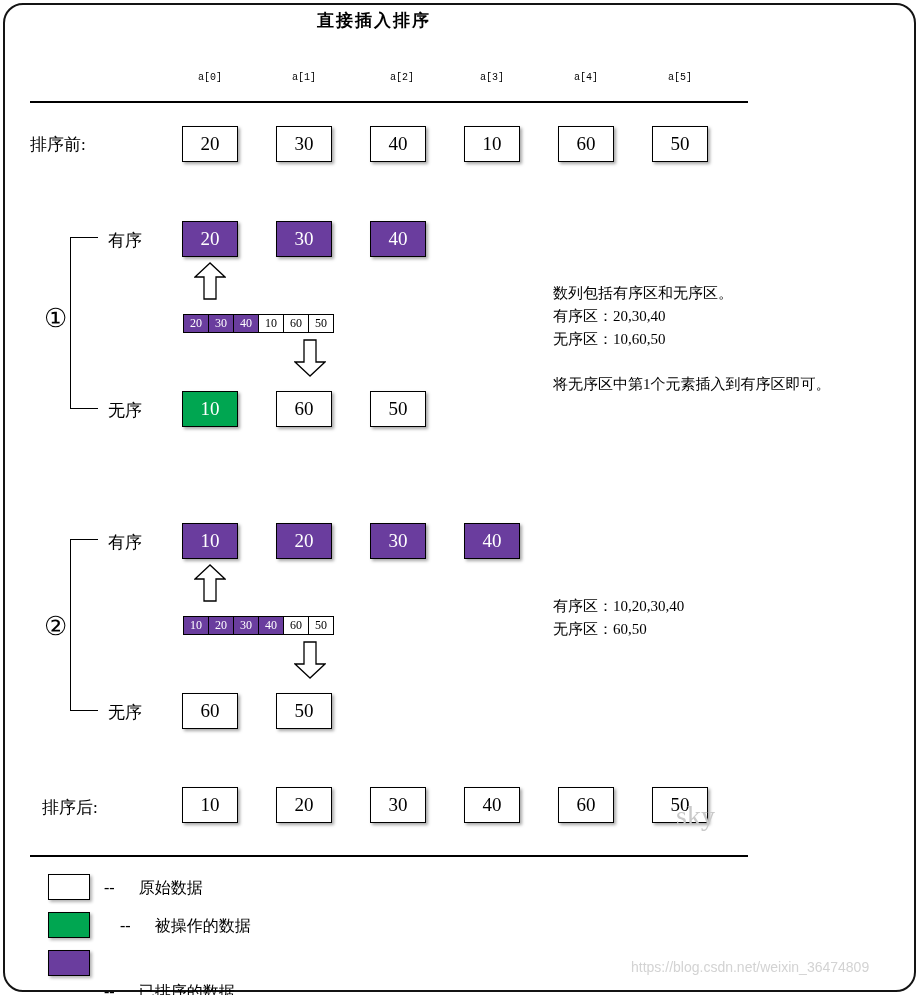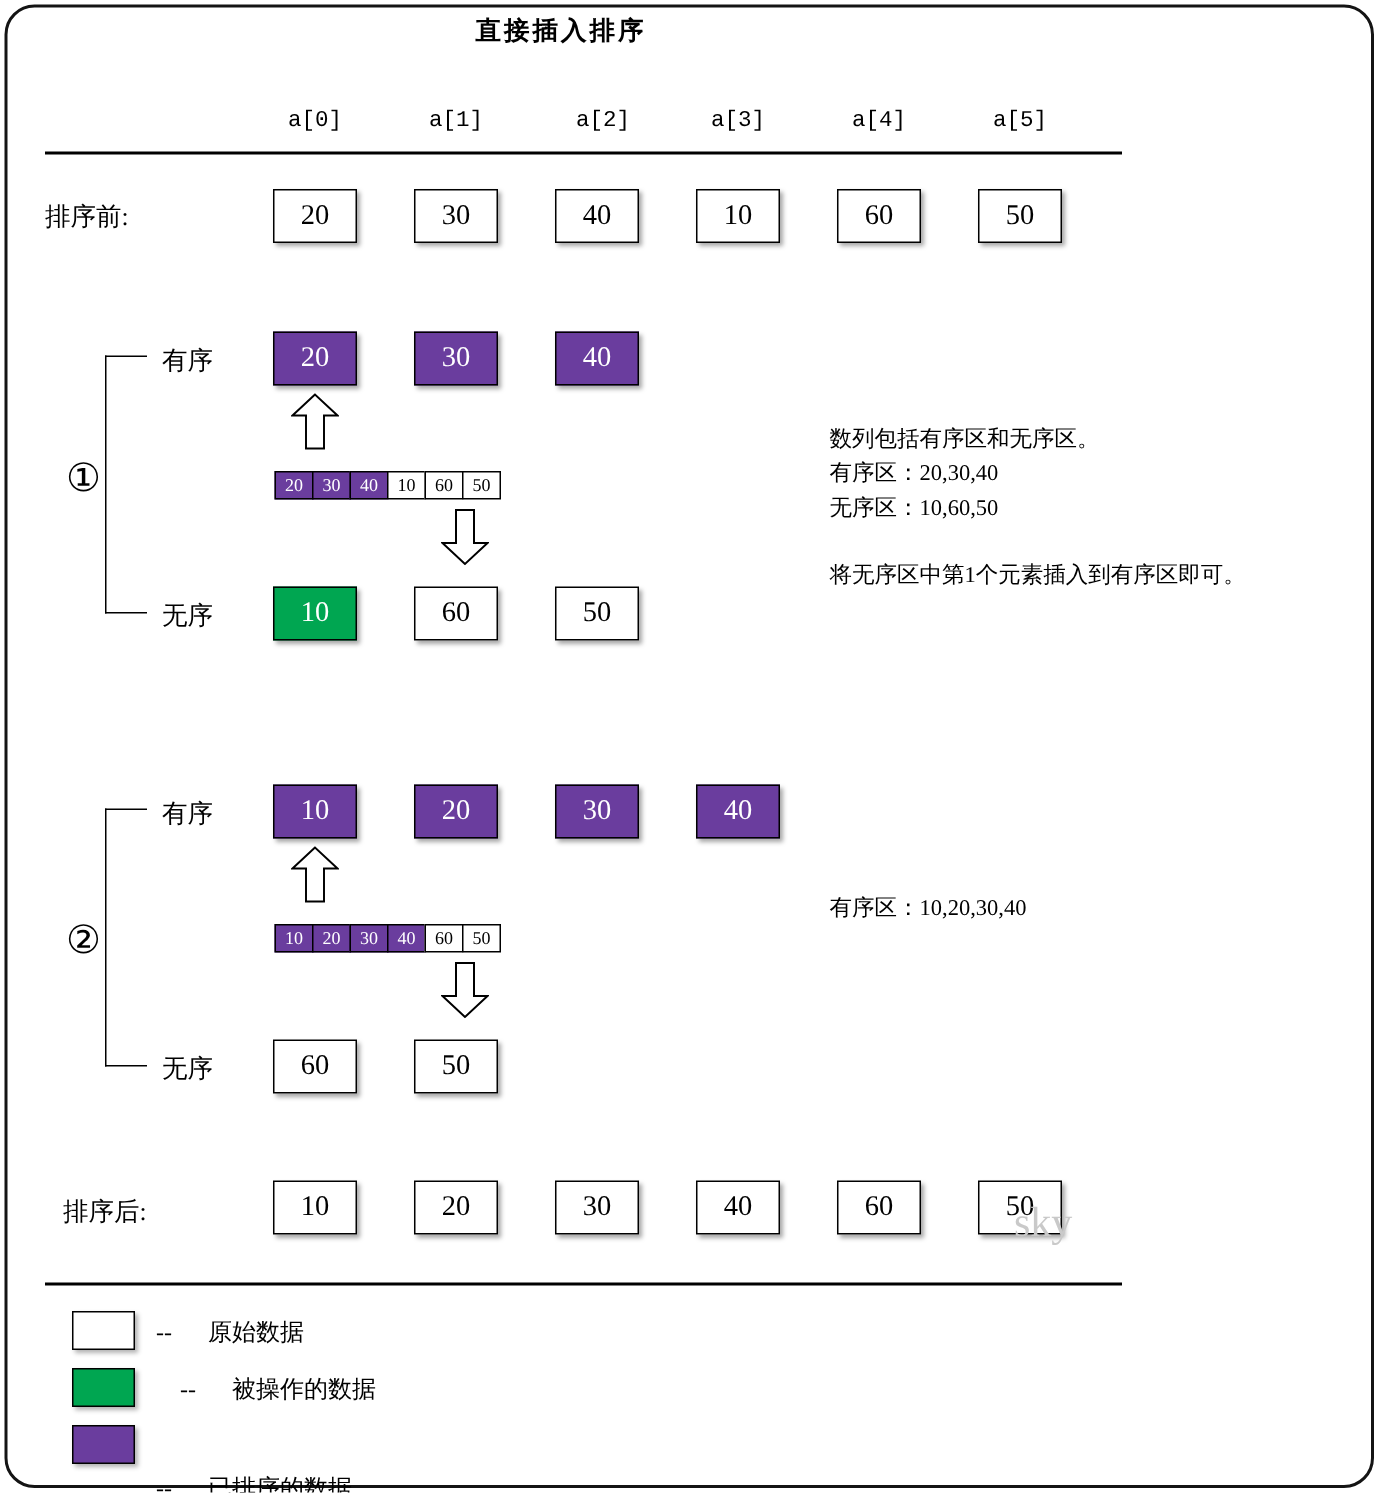--- a/index.html
+++ b/index.html
@@ -2,21 +2,21 @@
 <html style="--purple: #6A3D9E; --green: #00A651;"><head>
 <meta charset="utf-8">
 <style>
   * { margin:0; padding:0; box-sizing:border-box; }
   body { background:#fff; font-family:"Liberation Serif","DejaVu Serif",serif; color:#000; }
   .canvas { position:relative; width:919px; height:995px; background:#fff; overflow:hidden; }
   .frame { position:absolute; left:3px; top:3px; right:3px; bottom:3px; border:2.5px solid #141414; border-radius:20px; pointer-events:none; }
   .title { position:absolute; left:0; top:9px; width:748px; text-align:center;
            font-family:"Liberation Sans","DejaVu Sans",sans-serif; font-weight:bold; font-size:17px; letter-spacing:2px; }
   .hdr { position:absolute; top:72px; width:60px; text-align:center;
-         font-family:"Liberation Mono","DejaVu Sans Mono",monospace; font-size:15px; }
+         font-family:"Liberation Mono","DejaVu Sans Mono",monospace; font-size:10px; }
   .hline { position:absolute; left:30px; width:718px; border-top:2px solid #000; }
   .rowlabel { position:absolute; font-size:17px; }
   .box { position:absolute; width:56px; height:36px; background:#fff; border:1px solid #000;
          display:flex; align-items:center; justify-content:center; font-size:19px;
          box-shadow:2px 2px 3px rgba(0,0,0,0.35); }
   .box.purple { background:var(--purple,#6A3D9E); color:#fff; }
   .box.green  { background:var(--green,#00A651); color:#fff; }
   .cell { position:absolute; width:26px; height:19px; background:#fff; border:1px solid #000;
           display:flex; align-items:center; justify-content:center; font-size:12px; }
   .cell.purple { background:var(--purple,#6A3D9E); color:#fff; }
@@ -118,20 +118,21 @@
   <svg class="arrow" style="left:294px;top:641px" width="32" height="38" viewBox="0 0 32 38">
     <polygon points="16,37 1,23 10,23 10,1 22,1 22,23 31,23" fill="#ffffff" stroke="#000000" stroke-width="1.3"></polygon>
   </svg>
 
   <div class="rowlabel" style="left:108px;top:701px">无序</div>
   <div class="box" style="left:182px;top:693px">60</div>
   <div class="box" style="left:276px;top:693px">50</div>
 
   <div class="note" style="left:553px;top:595px">
     <div>有序区：10,20,30,40</div>
+    <div>无序区：60,50</div>
   </div>
 
   <div class="rowlabel" style="left:42px;top:796px">排序后:</div>
   <div class="box" style="left:182px;top:787px">10</div>
   <div class="box" style="left:276px;top:787px">20</div>
   <div class="box" style="left:370px;top:787px">30</div>
   <div class="box" style="left:464px;top:787px">40</div>
   <div class="box" style="left:558px;top:787px">60</div>
   <div class="box" style="left:652px;top:787px">50</div>
 
@@ -146,13 +147,14 @@
   <div class="legend-text" style="left:120px;top:916px">
     <span class="dash">--</span><span>被操作的数据</span>
   </div>
 
   <div class="legend-box purple" style="left:48px;top:950px"></div>
   <div class="legend-text" style="left:104px;top:982px">
     <span class="dash">--</span><span>已排序的数据</span>
   </div>
 
   <div class="wm-sky">sky</div>
+  <div class="wm-url">https://blog.csdn.net/weixin_36474809</div>
 </div>
 
 </body></html>

